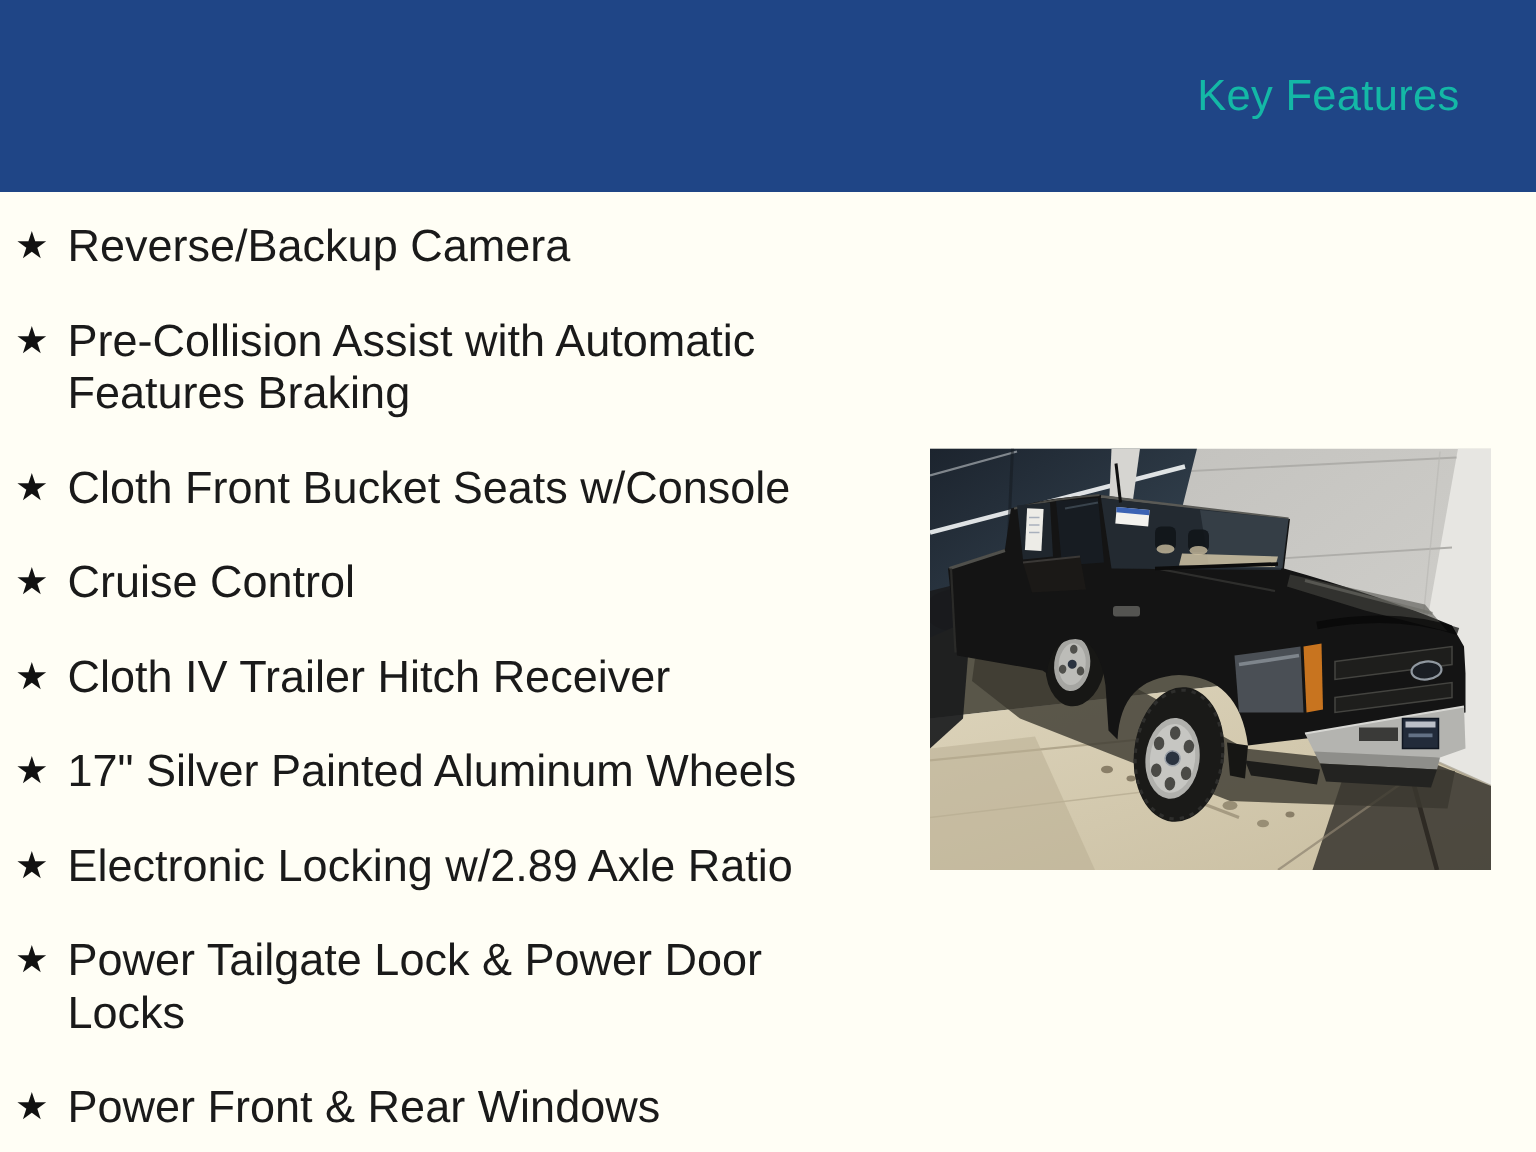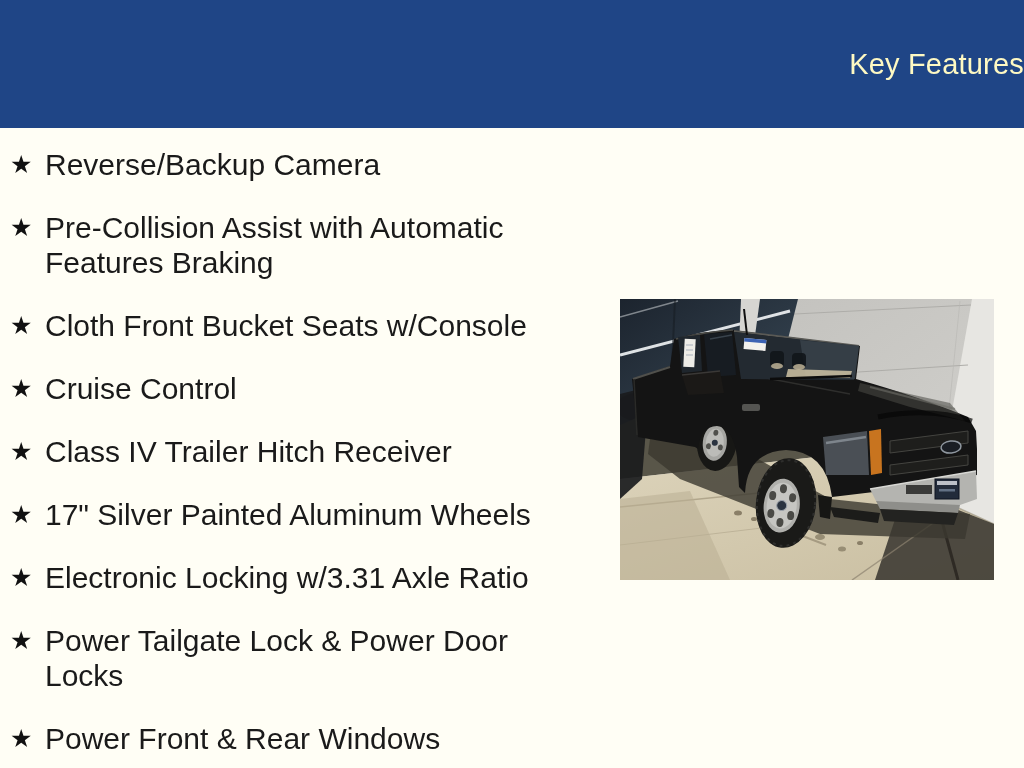--- a/index.html
+++ b/index.html
@@ -15,23 +15,24 @@
     position: absolute;
     top: 0; left: 0;
     width: 1024px;
     height: 128px;
     background: #1F4586;
     display: flex;
     align-items: center;
     justify-content: flex-end;
   }
   .header-title {
-    color: #fef9c3;
+    color: #14b8a6;
     font-size: 29px;
     font-weight: 400;
+    padding-right: 51px;
     letter-spacing: 0.2px;
   }
   .features {
     position: absolute;
     left: 10px;
     top: 147px;
     width: 566px;
     margin: 0;
     padding: 0;
     list-style: none;
@@ -81,29 +82,29 @@
     <li>
         <span class="star">★</span>
         <span class="ftext">Cloth Front Bucket Seats w/Console</span>
       </li>
     <li>
         <span class="star">★</span>
         <span class="ftext">Cruise Control</span>
       </li>
     <li>
         <span class="star">★</span>
-        <span class="ftext">Class IV Trailer Hitch Receiver</span>
+        <span class="ftext">Cloth IV Trailer Hitch Receiver</span>
       </li>
     <li>
         <span class="star">★</span>
         <span class="ftext">17" Silver Painted Aluminum Wheels</span>
       </li>
     <li>
         <span class="star">★</span>
-        <span class="ftext">Electronic Locking w/3.31 Axle Ratio</span>
+        <span class="ftext">Electronic Locking w/2.89 Axle Ratio</span>
       </li>
     <li>
         <span class="star">★</span>
         <span class="ftext">Power Tailgate Lock &amp; Power Door Locks</span>
       </li>
     <li>
         <span class="star">★</span>
         <span class="ftext">Power Front &amp; Rear Windows</span>
       </li>
   </ul>

